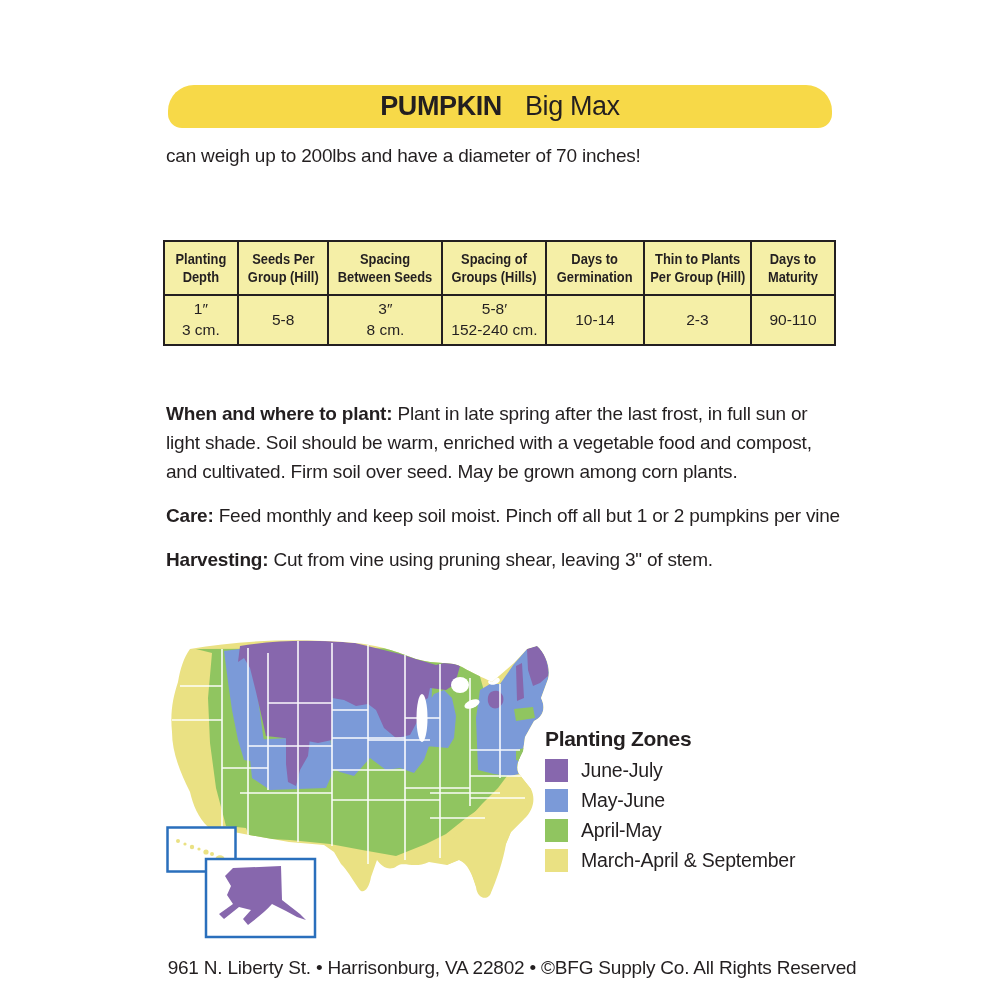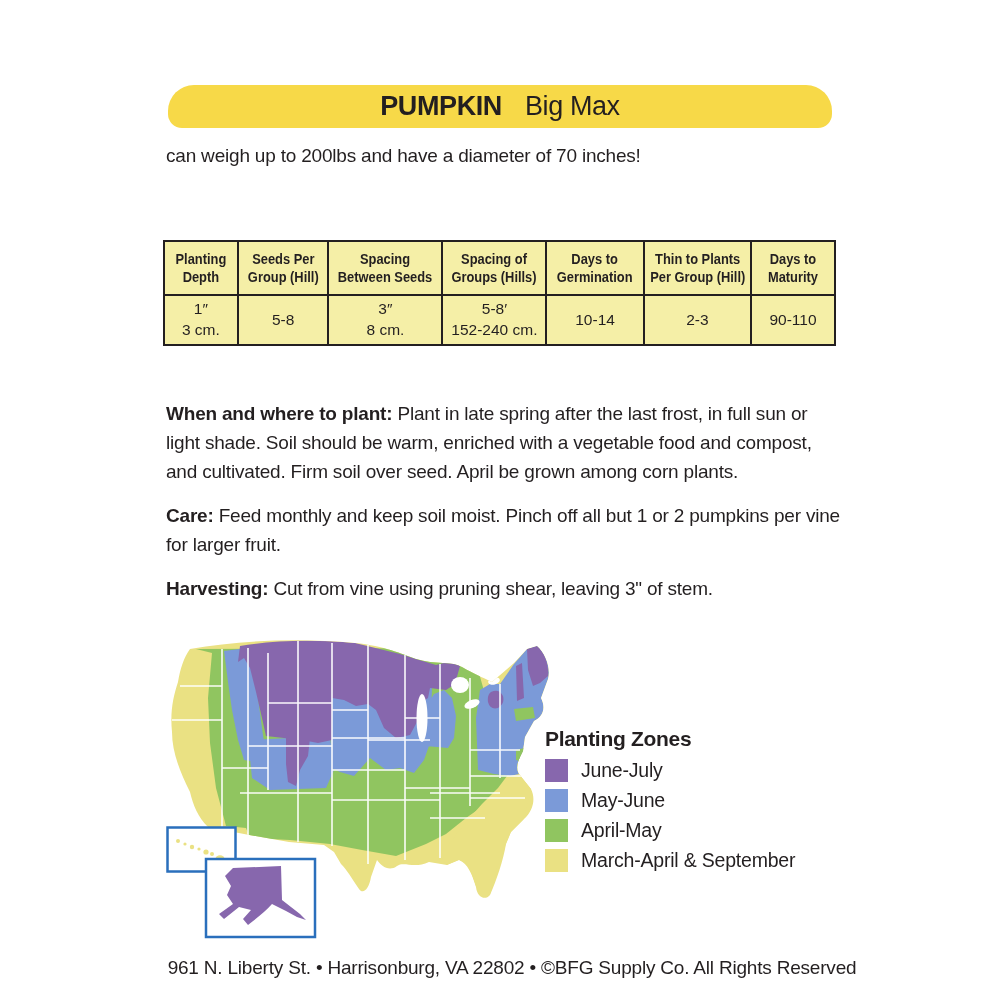--- a/index.html
+++ b/index.html
@@ -128,26 +128,25 @@
         </td>
   </tr>
 </tbody>
   </table>
 
 <div class="sections">
   <p>
     <span class="lbl">When and where to plant:</span>
     <span>Plant in late spring after the last frost, in full sun or</span>
     <span class="bl">light shade. Soil should be warm, enriched with a vegetable food and compost,</span>
-    <span class="bl">and cultivated. Firm soil over seed. April be grown among corn plants.</span>
+    <span class="bl">and cultivated. Firm soil over seed. May be grown among corn plants.</span>
   </p>
   <p>
     <span class="lbl">Care:</span>
     <span>Feed monthly and keep soil moist. Pinch off all but 1 or 2 pumpkins per vine</span>
-    <span class="bl">for larger fruit.</span>
   </p>
   <p>
     <span class="lbl">Harvesting:</span>
     <span>Cut from vine using pruning shear, leaving 3" of stem.</span>
   </p>
 </div>
 
 <svg class="map-svg" width="415" height="310" viewBox="160 636 415 310" xmlns="http://www.w3.org/2000/svg">
   <defs>
     <clipPath id="usClip">

